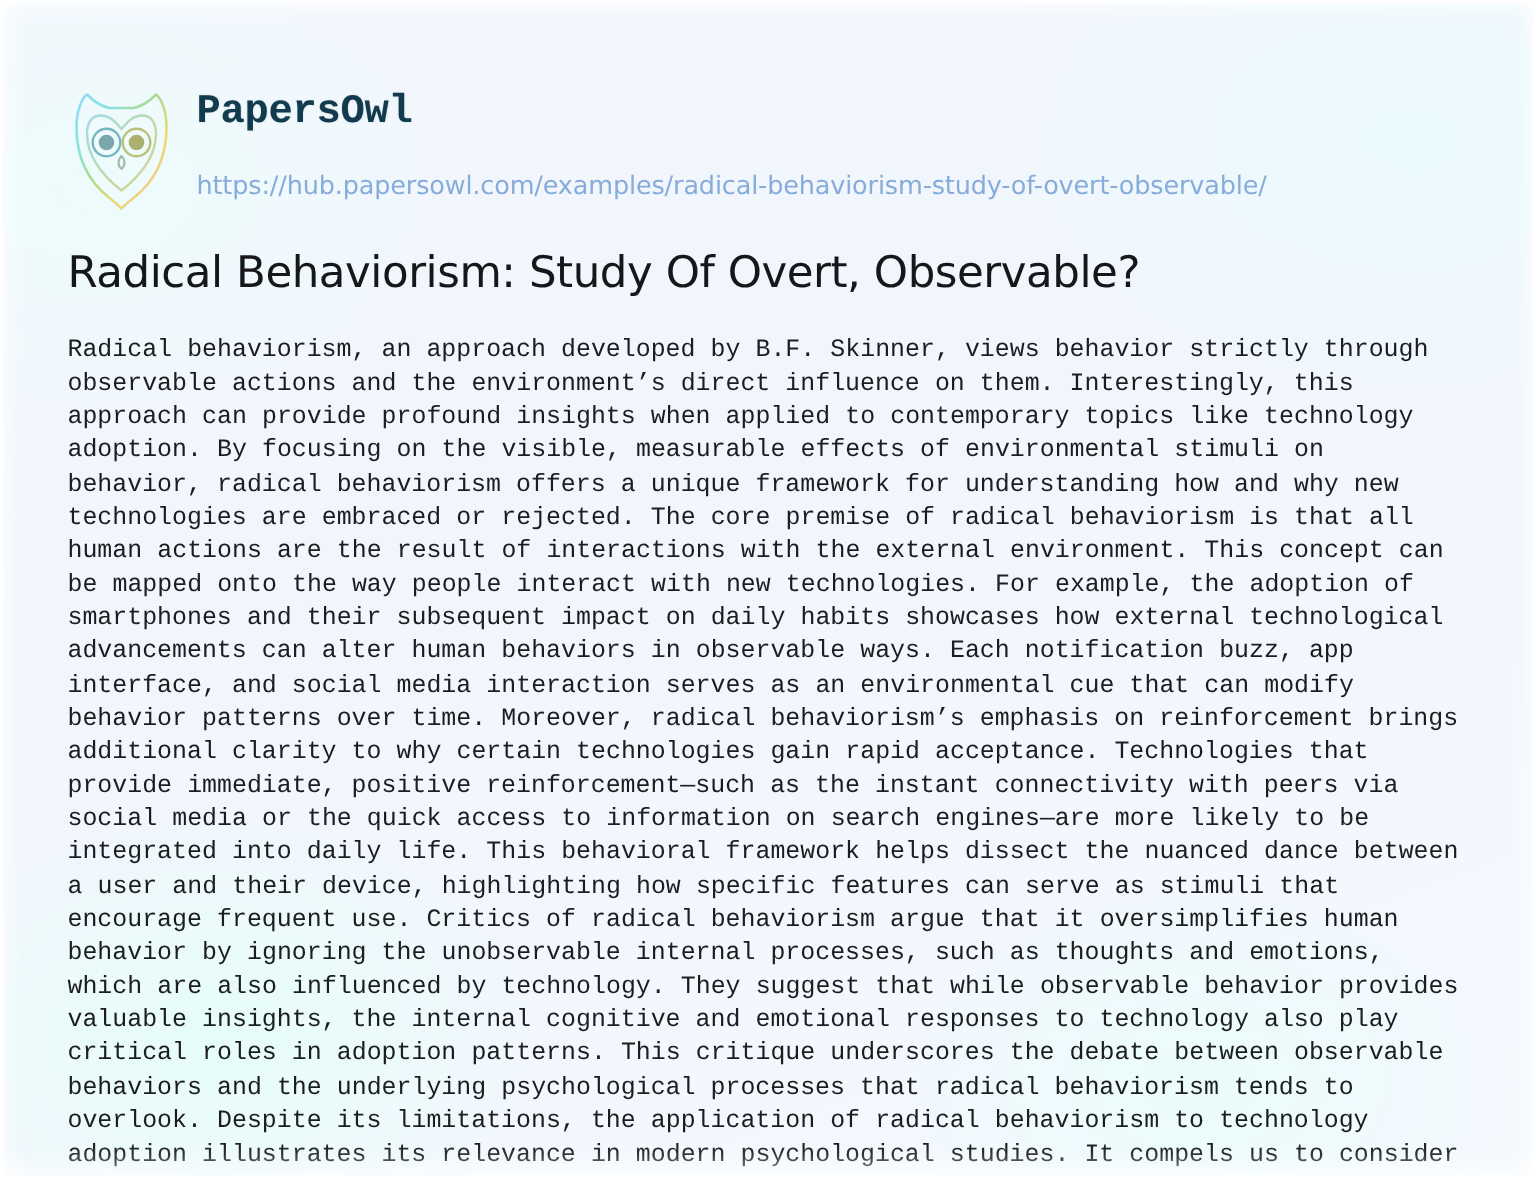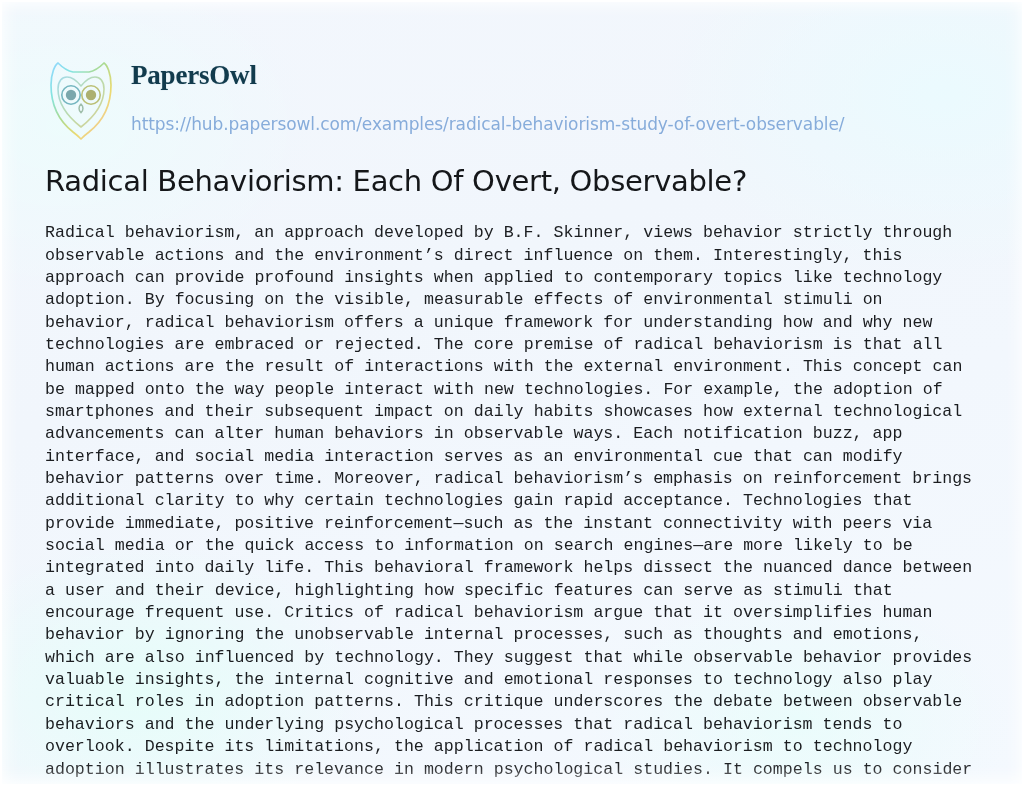--- a/index.html
+++ b/index.html
@@ -57,21 +57,21 @@
     flex: 0 0 auto;
     margin-top: 2px;
     opacity: 0.95;
   }
   .brand-block {
     display: flex;
     flex-direction: column;
     margin-top: 4px;
   }
   .brand-name {
-    font-family: Liberation Serif, serif;
+    font-family: Liberation Mono, monospace;
     font-size: 27px;
     font-weight: 700;
     letter-spacing: -0.2px;
     color: #123b4d;
     line-height: 1.05;
     text-shadow: 0 0 1px rgba(20,70,95,0.25);
   }
   .brand-url {
     font-family: "DejaVu Sans", "Liberation Sans", sans-serif;
     font-size: 17px;
@@ -152,17 +152,17 @@
     </span>
 
     <div class="brand-block">
       <div class="brand-name">PapersOwl</div>
       <div class="brand-url">https://hub.papersowl.com/examples/radical-behaviorism-study-of-overt-observable/</div>
     </div>
 
   </div>
 
   <div class="article">
-    <h1 class="article-title">Radical Behaviorism: Each Of Overt, Observable?</h1>
+    <h1 class="article-title">Radical Behaviorism: Study Of Overt, Observable?</h1>
     <p class="article-body">Radical behaviorism, an approach developed by B.F. Skinner, views behavior strictly through observable actions and the environment’s direct influence on them. Interestingly, this approach can provide profound insights when applied to contemporary topics like technology adoption. By focusing on the visible, measurable effects of environmental stimuli on behavior, radical behaviorism offers a unique framework for understanding how and why new technologies are embraced or rejected. The core premise of radical behaviorism is that all human actions are the result of interactions with the external environment. This concept can be mapped onto the way people interact with new technologies. For example, the adoption of smartphones and their subsequent impact on daily habits showcases how external technological advancements can alter human behaviors in observable ways. Each notification buzz, app interface, and social media interaction serves as an environmental cue that can modify behavior patterns over time. Moreover, radical behaviorism’s emphasis on reinforcement brings additional clarity to why certain technologies gain rapid acceptance. Technologies that provide immediate, positive reinforcement—such as the instant connectivity with peers via social media or the quick access to information on search engines—are more likely to be integrated into daily life. This behavioral framework helps dissect the nuanced dance between a user and their device, highlighting how specific features can serve as stimuli that encourage frequent use. Critics of radical behaviorism argue that it oversimplifies human behavior by ignoring the unobservable internal processes, such as thoughts and emotions, which are also influenced by technology. They suggest that while observable behavior provides valuable insights, the internal cognitive and emotional responses to technology also play critical roles in adoption patterns. This critique underscores the debate between observable behaviors and the underlying psychological processes that radical behaviorism tends to overlook. Despite its limitations, the application of radical behaviorism to technology adoption illustrates its relevance in modern psychological studies. It compels us to consider how external variables like app notifications or device ergonomics influence our actions. By applying Skinner’s theories to contemporary issues, we gain a fresh perspective on the interaction between human behavior and technological environments, reinforcing the idea that our surroundings significantly shape our actions in tangible, measurable ways. In conclusion, while radical behaviorism may not encompass the entirety of human experience, its focus on observable behavior offers valuable insights, particularly when applied to the dynamics of technology adoption. This approach not only enriches our understanding of how technologies influence behaviors but also challenges us to think about the ways our environment continually molds our daily</p>
   </div>
 
 </div>
 
 </body></html>

